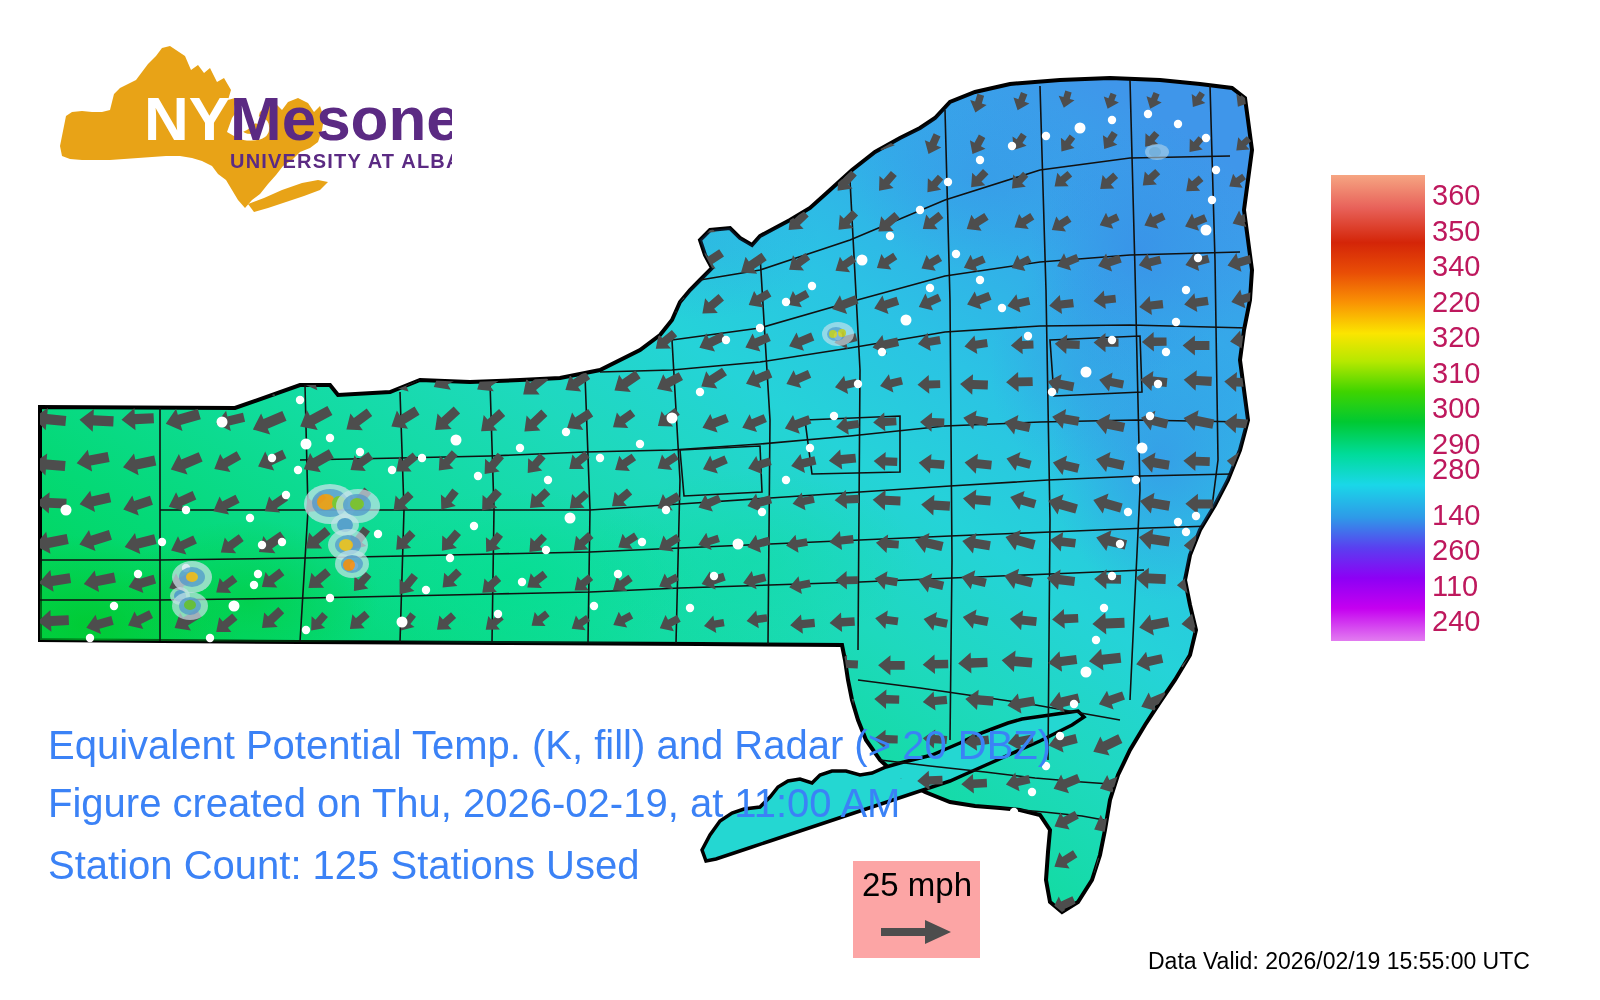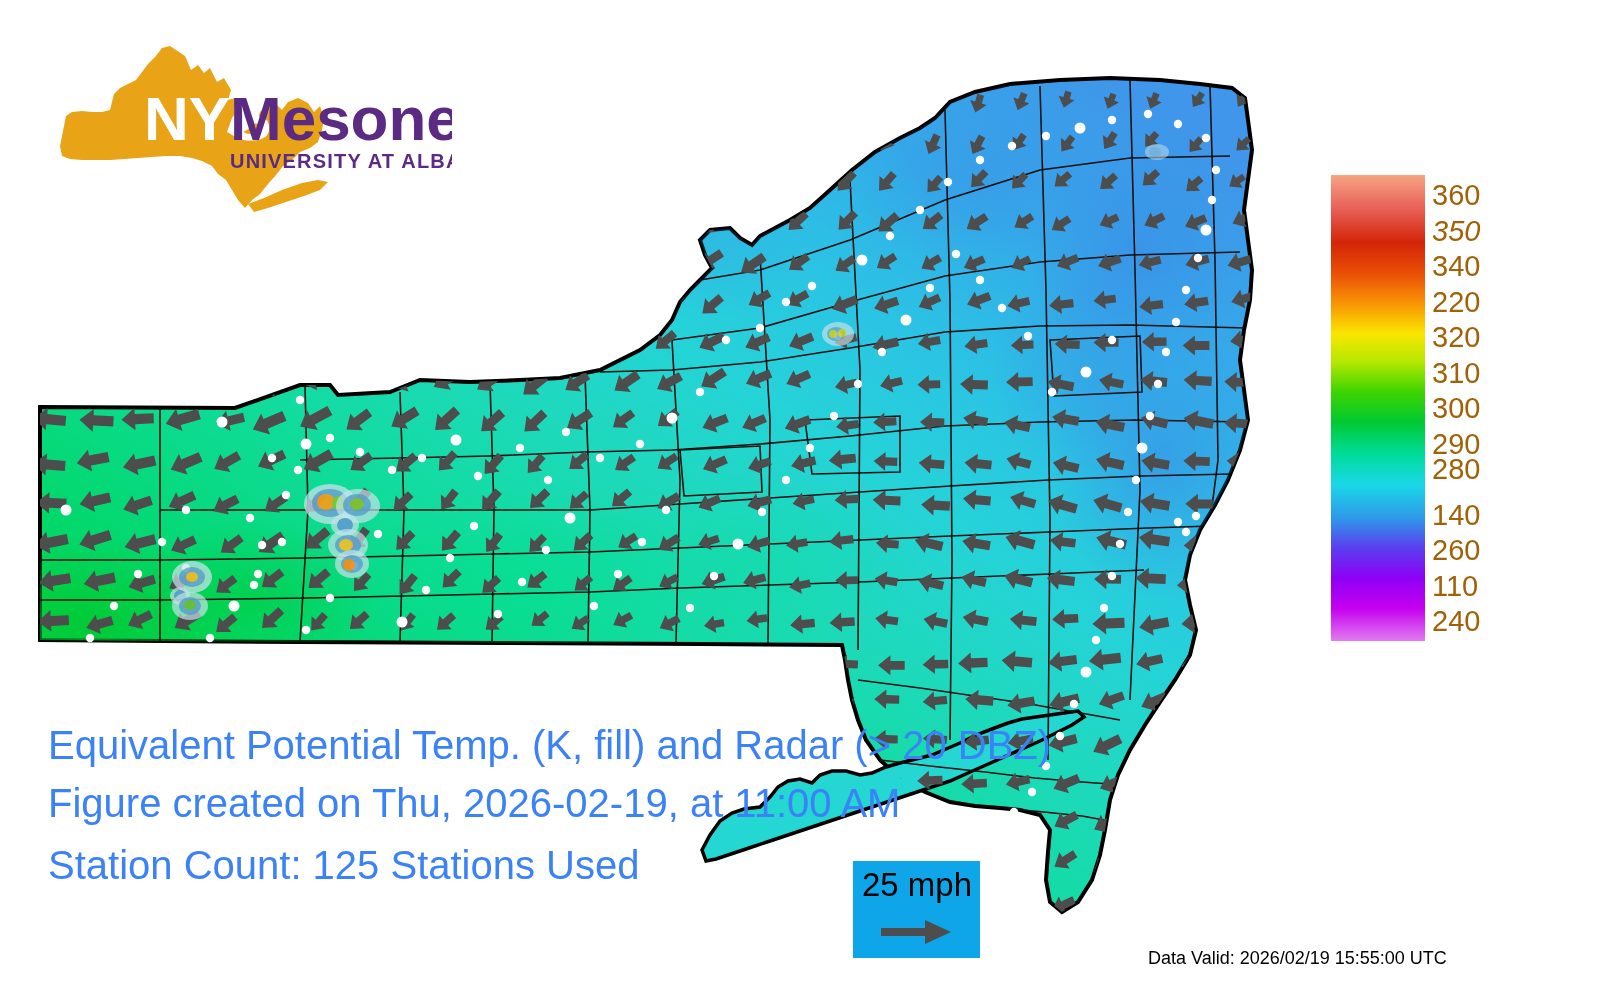--- a/index.html
+++ b/index.html
@@ -32,37 +32,37 @@
       #3fd400 46.5%,
       #00c932 53%,
       #00dc9b 60%,
       #1ad7e8 66.5%,
       #2e9ae8 73.5%,
       #5a3ff0 80%,
       #8d00f5 86.5%,
       #c500f0 93%,
       #e27cf0 100%);}
   #cbticks{position:absolute;left:1432px;top:175px;width:120px;height:470px;}
-  .cbtick{position:absolute;left:0;font-size:29px;color:#a16207;line-height:1;}
+  .cbtick{position:absolute;left:0;font-size:29px;color:#be185d;line-height:1;}
 
   
   .caption{position:absolute;left:48px;font-size:40px;color:#3b82f6;white-space:nowrap;}
   #cap1{top:723px;}
   #cap2{top:781px;}
   #cap3{top:843px;}
 
   
   #windlegend{position:absolute;left:853px;top:861px;width:127px;height:97px;
-              background:#0ea5e9;}
+              background:#fca5a5;}
   #windlegend .wl-label{position:absolute;left:9px;top:5px;font-size:33px;color:#000;
                         white-space:nowrap;}
   #windlegend .wl-arrow{position:absolute;left:28px;top:56px;}
 
   
-  #validtime{position:absolute;left:1148px;top:948px;font-size:18px;color:#000;
+  #validtime{position:absolute;left:1148px;top:948px;font-size:23px;color:#000;
              white-space:nowrap;}
 </style>
 </head>
 <body>
 
 <div id="stage">
 
   <div id="logo">
     <svg width="400" height="180" viewBox="0 0 400 180">
 
@@ -999,21 +999,21 @@
         </g>
       </g>
     </svg>
   </div>
 
   <div id="cbar">
     <div class="grad"></div>
   </div>
   <div id="cbticks">
       <div class="cbtick" style="top: 6px;">360</div>
-      <div class="cbtick" style="top: 41.5px; font-style: italic;">350</div>
+      <div class="cbtick" style="top: 41.5px;">350</div>
       <div class="cbtick" style="top: 77px;">340</div>
       <div class="cbtick" style="top: 112.5px;">220</div>
       <div class="cbtick" style="top: 148px;">320</div>
       <div class="cbtick" style="top: 183.5px; text-align: center;">310</div>
       <div class="cbtick" style="top: 219px;">300</div>
       <div class="cbtick" style="top: 254.5px;">290</div>
       <div class="cbtick" style="top: 280px;">280</div>
       <div class="cbtick" style="top: 325.5px;">140</div>
       <div class="cbtick" style="top: 361px;">260</div>
       <div class="cbtick" style="top: 396.5px;">110</div>

